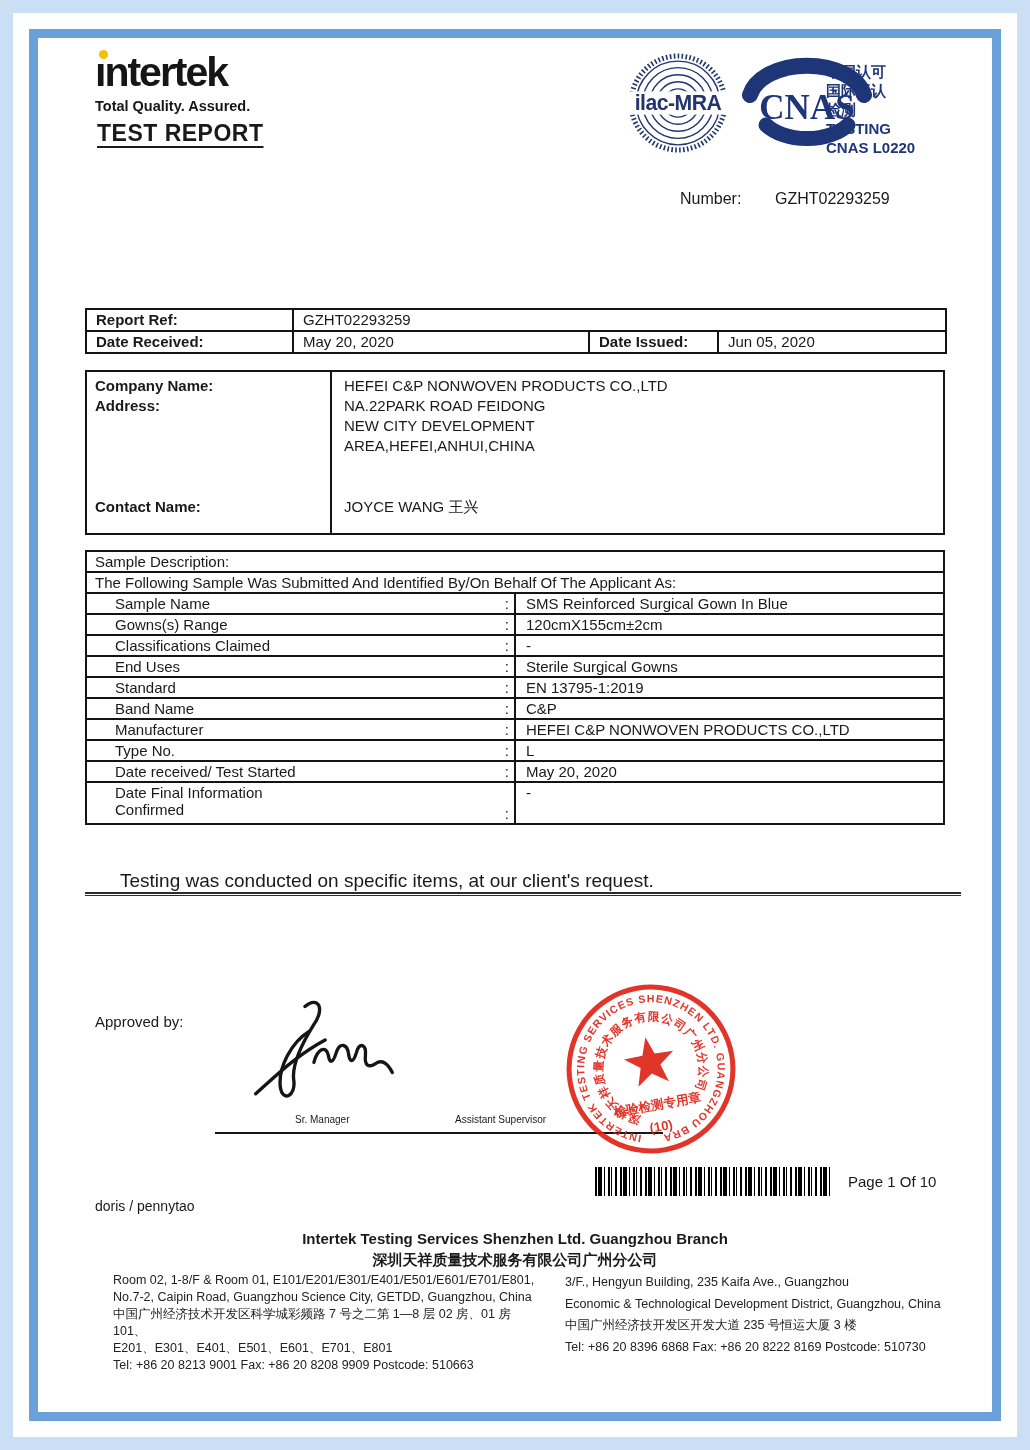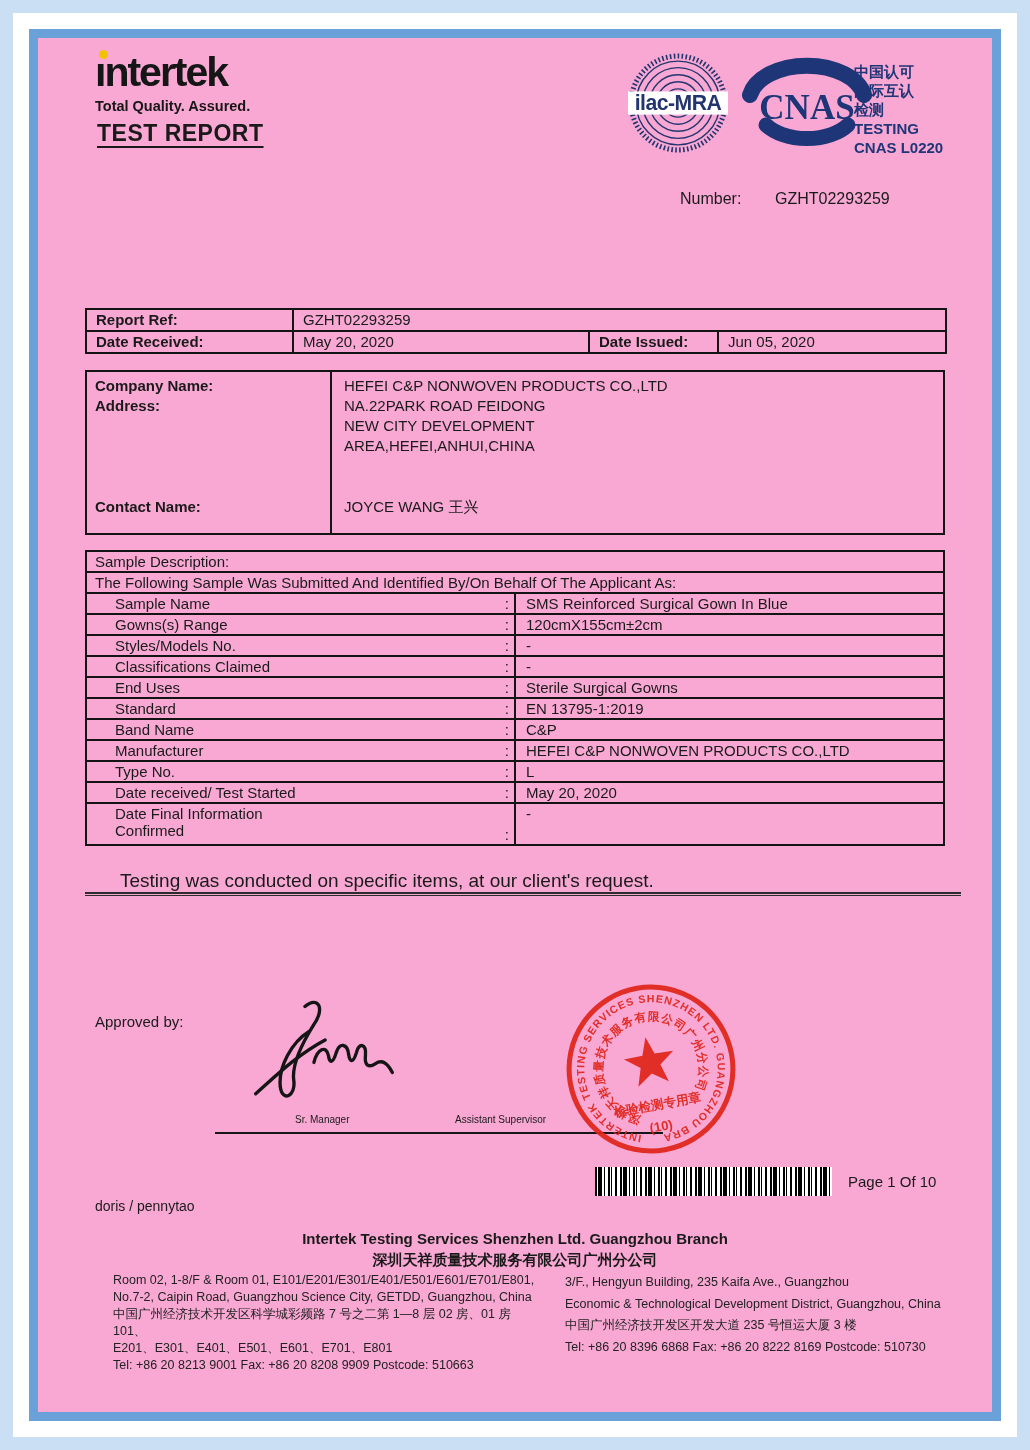--- a/index.html
+++ b/index.html
@@ -5,21 +5,21 @@
   * { margin:0; padding:0; box-sizing:border-box; }
   html,body { width:1030px; height:1450px; }
   body {
     background:#cbdff4;
     font-family:"Liberation Sans","DejaVu Sans",sans-serif;
     color:#1a1a1a;
     position:relative;
   }
   .white-band { position:absolute; inset:13px; background:#ffffff; }
   .blue-frame { position:absolute; inset:29px; border:9px solid #6aa1d8; background:#ffffff; }
-  .page { position:absolute; inset:38px; background:#f9a8d4; }
+  .page { position:absolute; inset:38px; background:#ffffff; }
   .abs { position:absolute; }
 
   
   .logo-text { font-size:41px; font-weight:bold; letter-spacing:-2px; color:#161616; line-height:1; }
   .logo-dot { position:absolute; width:9px; height:9px; border-radius:50%; background:#f2c103; left:4px; top:-2px; }
   .tagline { font-size:14.5px; font-weight:bold; margin-top:5px; color:#161616; }
   .doc-title { font-size:23px; font-weight:bold; letter-spacing:.5px; text-decoration:underline; text-underline-offset:5px; text-decoration-thickness:2px; }
   .cnas-cn { font-size:15px; line-height:19px; color:#1e3577; font-weight:bold; }
   .num-label { font-size:16px; }
   .num-value { font-size:16px; }
@@ -95,21 +95,21 @@
     <rect x="3" y="41" width="99" height="23" fill="#ffffff"></rect>
     <text x="52.5" y="59" text-anchor="middle" font-size="21" font-weight="bold" letter-spacing="-0.5" fill="#22356e">ilac-MRA</text>
   </svg>
 
   <svg class="abs" style="left:704px; top:17px;" width="130" height="102" viewBox="0 0 130 102">
     <path d="M8 40 A58 36 0 0 1 122 40" fill="none" stroke="#1e3577" stroke-width="16" stroke-linecap="round"></path>
     <path d="M24 70 A49 30 0 0 0 106 70" fill="none" stroke="#1e3577" stroke-width="15" stroke-linecap="round"></path>
     <text x="65" y="64" text-anchor="middle" font-size="35" font-weight="bold" font-family="'Liberation Serif','DejaVu Serif',serif" fill="#1e3577">CNAS</text>
   </svg>
 
-  <div class="abs cnas-cn" style="left:816px; top:24px;">
+  <div class="abs cnas-cn" style="left:788px; top:24px;">
     <div>中国认可</div>
     <div>国际互认</div>
     <div>检测</div>
     <div>TESTING</div>
     <div>CNAS L0220</div>
   </div>
 
   <div class="abs num-label" style="left:642px; top:152px;">Number:</div>
   <div class="abs num-value" style="left:737px; top:152px;">GZHT02293259</div>
 
@@ -158,24 +158,20 @@
           <td colspan="2">The Following Sample Was Submitted And Identified By/On Behalf Of The Applicant As:</td>
         </tr>
 
     <tr>
       <td class="lblcell"><span>Sample Name</span><span class="colon">:</span></td>
       <td class="valcell">SMS Reinforced Surgical Gown In Blue</td>
     </tr>
     <tr>
       <td class="lblcell"><span>Gowns(s) Range</span><span class="colon">:</span></td>
       <td class="valcell">120cmX155cm±2cm</td>
-    </tr>
-    <tr>
-      <td class="lblcell"><span>Styles/Models No.</span><span class="colon">:</span></td>
-      <td class="valcell">-</td>
     </tr>
     <tr>
       <td class="lblcell"><span>Classifications Claimed</span><span class="colon">:</span></td>
       <td class="valcell">-</td>
     </tr>
     <tr>
       <td class="lblcell"><span>End Uses</span><span class="colon">:</span></td>
       <td class="valcell">Sterile Surgical Gowns</td>
     </tr>
     <tr>

